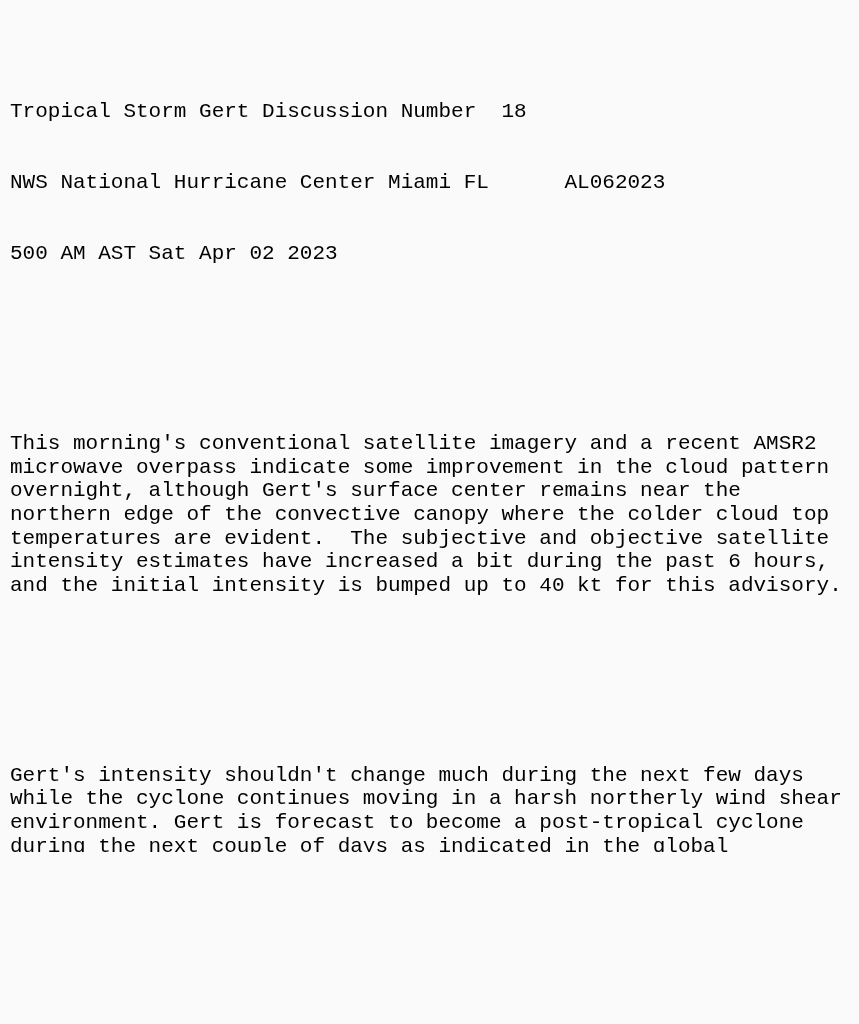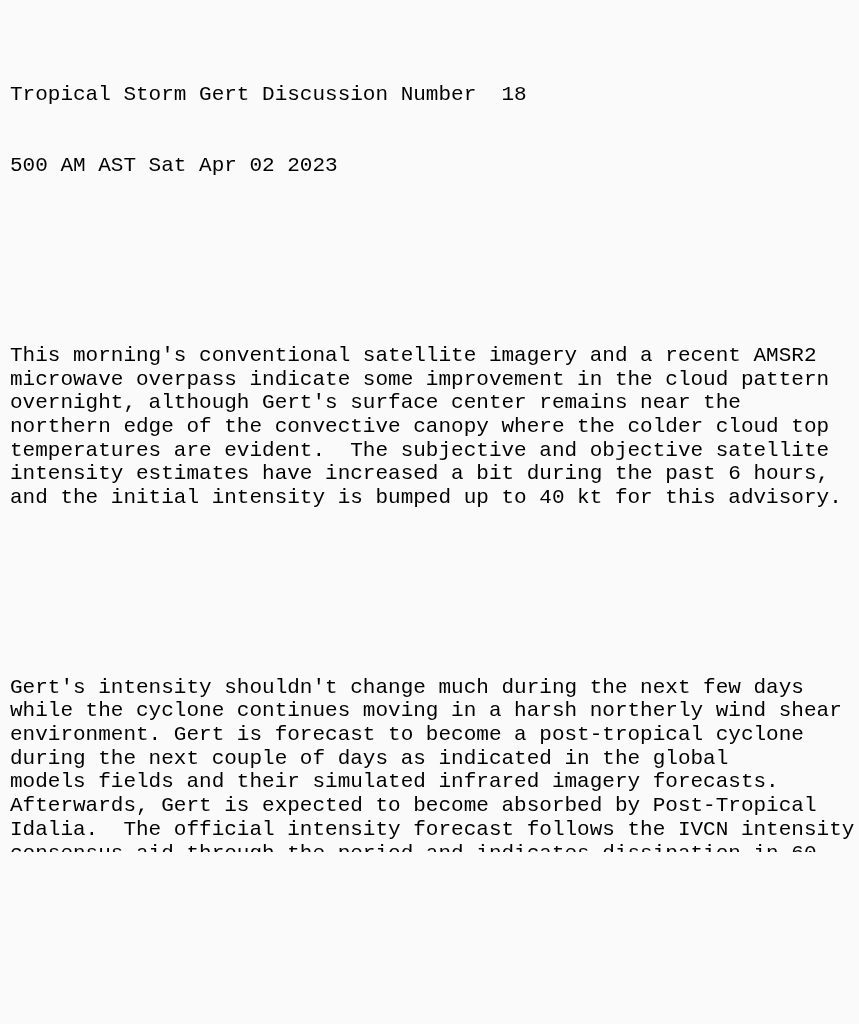--- a/index.html
+++ b/index.html
@@ -5,36 +5,37 @@
   html, body {
     margin: 0;
     padding: 0;
     background: #fafafa;
     color: #000000;
   }
   .page {
     box-sizing: border-box;
     width: 859px;
     height: 852px;
-    padding: 12px 0 0 10px;
+    padding: 29px 0 0 10px;
     font-family: "Liberation Mono", "DejaVu Sans Mono", monospace;
     font-size: 21px;
     line-height: 23.7px;
     white-space: pre;
     overflow: hidden;
   }
   .line, .para, .row { white-space: pre; }
   .blank { height: 23.7px; }
 </style>
 </head>
 <body style="background: rgb(250, 250, 250); color: rgb(0, 0, 0);">
 
 <div class="page">
 
   <div class="line">Tropical Storm Gert Discussion Number  18</div>
+  <div class="line">NWS National Hurricane Center Miami FL      AL062023</div>
   <div class="line">500 AM AST Sat Apr 02 2023</div>
 
   <div class="blank"></div>
 
   <div class="para">This morning's conventional satellite imagery and a recent AMSR2
 microwave overpass indicate some improvement in the cloud pattern
 overnight, although Gert's surface center remains near the
 northern edge of the convective canopy where the colder cloud top
 temperatures are evident.  The subjective and objective satellite
 intensity estimates have increased a bit during the past 6 hours,

